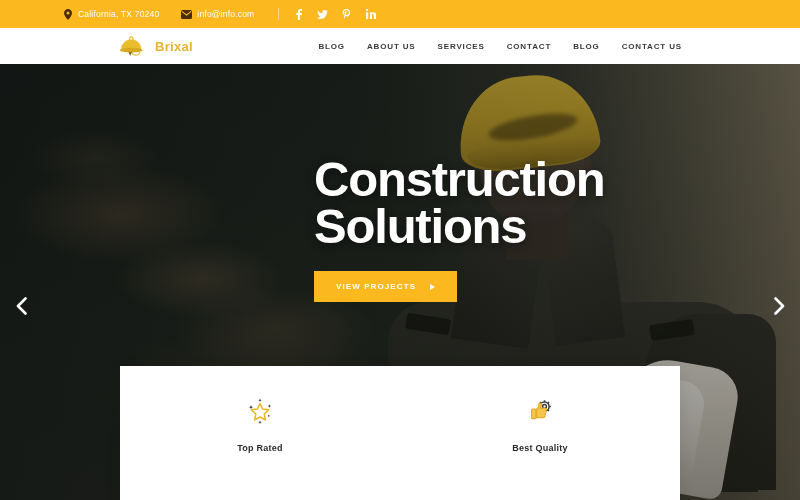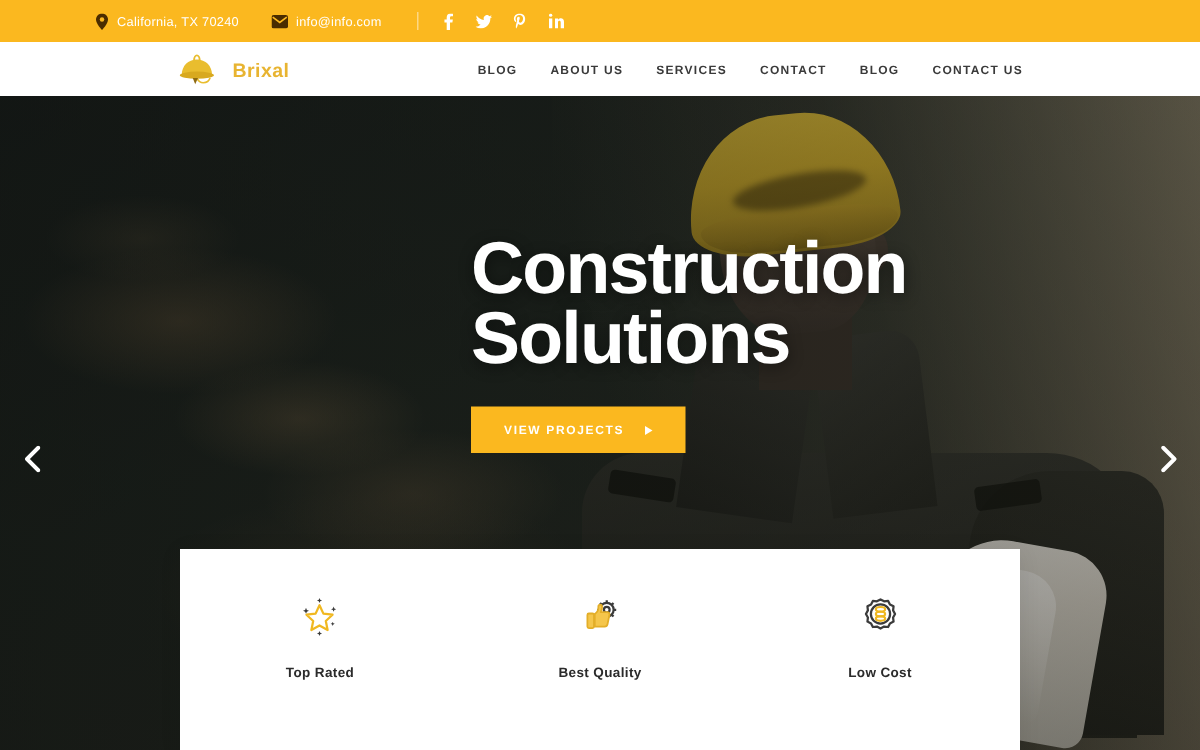--- a/index.html
+++ b/index.html
@@ -421,29 +421,13 @@
           <circle cx="20.5" cy="10.5" r="1.9"></circle>
           <path d="M20.5 4.2v1.6M20.5 15.2v1.6M14.2 10.5h1.6M25.2 10.5h1.6M16 6l1.1 1.1M23.9 13.9l1.1 1.1M25 6l-1.1 1.1M17.1 13.9 16 15"></path>
         </g>
         <path d="M12.5 13.3c1.9-1.2 2.6-2.8 2.4-4.7-.1-1 .6-1.6 1.3-1.5.8.1 1.2.7 1.2 1.6 0 1.2-.4 2.4-.9 3.4h4.3c1 0 1.7.8 1.5 1.7l-1.3 6.4c-.2.9-1 1.5-1.9 1.5h-6.6z" fill="#F5C64B" stroke="#E3AE28" stroke-width="1.2" stroke-linejoin="round"></path>
         <rect x="7.6" y="13" width="4.4" height="9.7" rx="1" fill="#F5C64B" stroke="#E3AE28" stroke-width="1.2"></rect>
       </svg>
     </span>
     <span class="feat-label">Best Quality</span>
   </div>
 
-  <div class="feat">
-    <span class="feat-ico">
-      <svg width="32" height="32" viewBox="0 0 32 32">
-        <g stroke="#3b3b3b" stroke-width="1.5" fill="none" stroke-linejoin="round">
-          <path d="M16 3.6l2.4 1.3 2.7-.3 1.2 2.4 2.4 1.2-.3 2.7 1.3 2.4-1.3 2.4.3 2.7-2.4 1.2-1.2 2.4-2.7-.3L16 23l-2.4-1.3-2.7.3-1.2-2.4-2.4-1.2.3-2.7L6.3 13.3l1.3-2.4-.3-2.7 2.4-1.2 1.2-2.4 2.7.3z"></path>
-          <circle cx="16" cy="13.3" r="6.4"></circle>
-        </g>
-        <g fill="none" stroke="#F0B821" stroke-width="1.4">
-          <ellipse cx="16" cy="10.2" rx="3.1" ry="1.5"></ellipse>
-          <ellipse cx="16" cy="13.3" rx="3.1" ry="1.5"></ellipse>
-          <ellipse cx="16" cy="16.4" rx="3.1" ry="1.5"></ellipse>
-        </g>
-      </svg>
-    </span>
-    <span class="feat-label">Low Cost</span>
-  </div>
 </div>
 
 </body></html>

